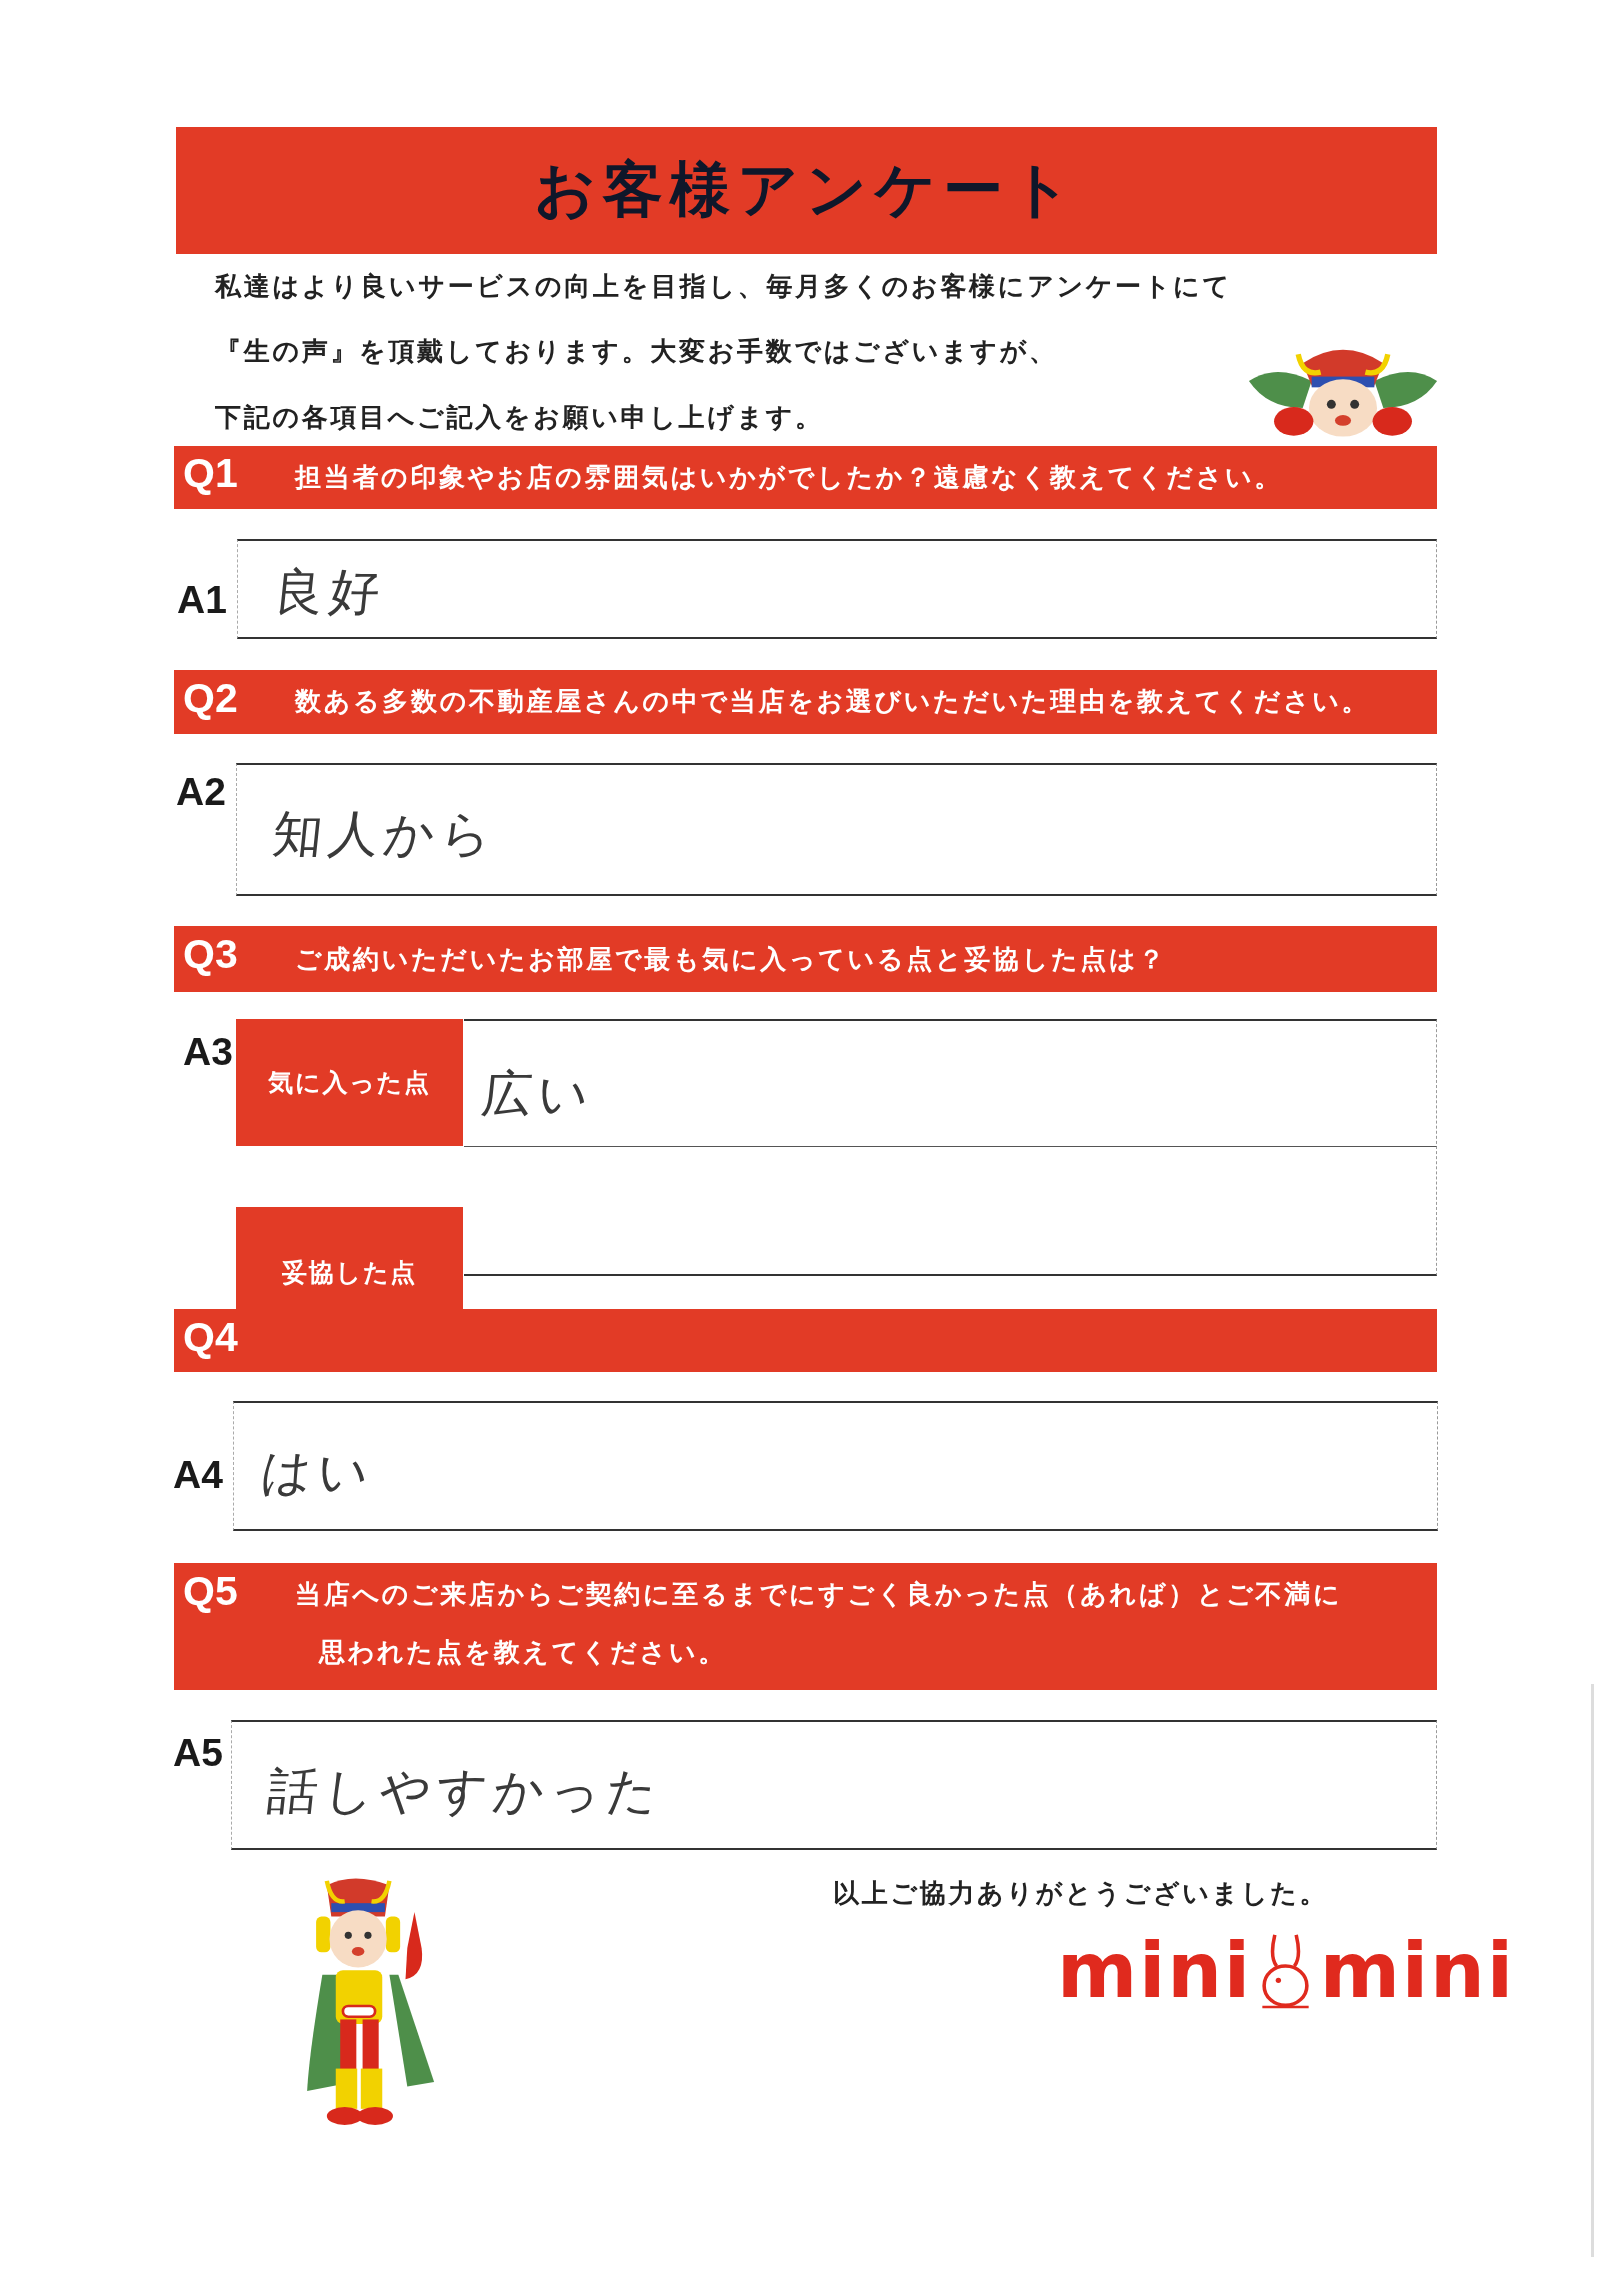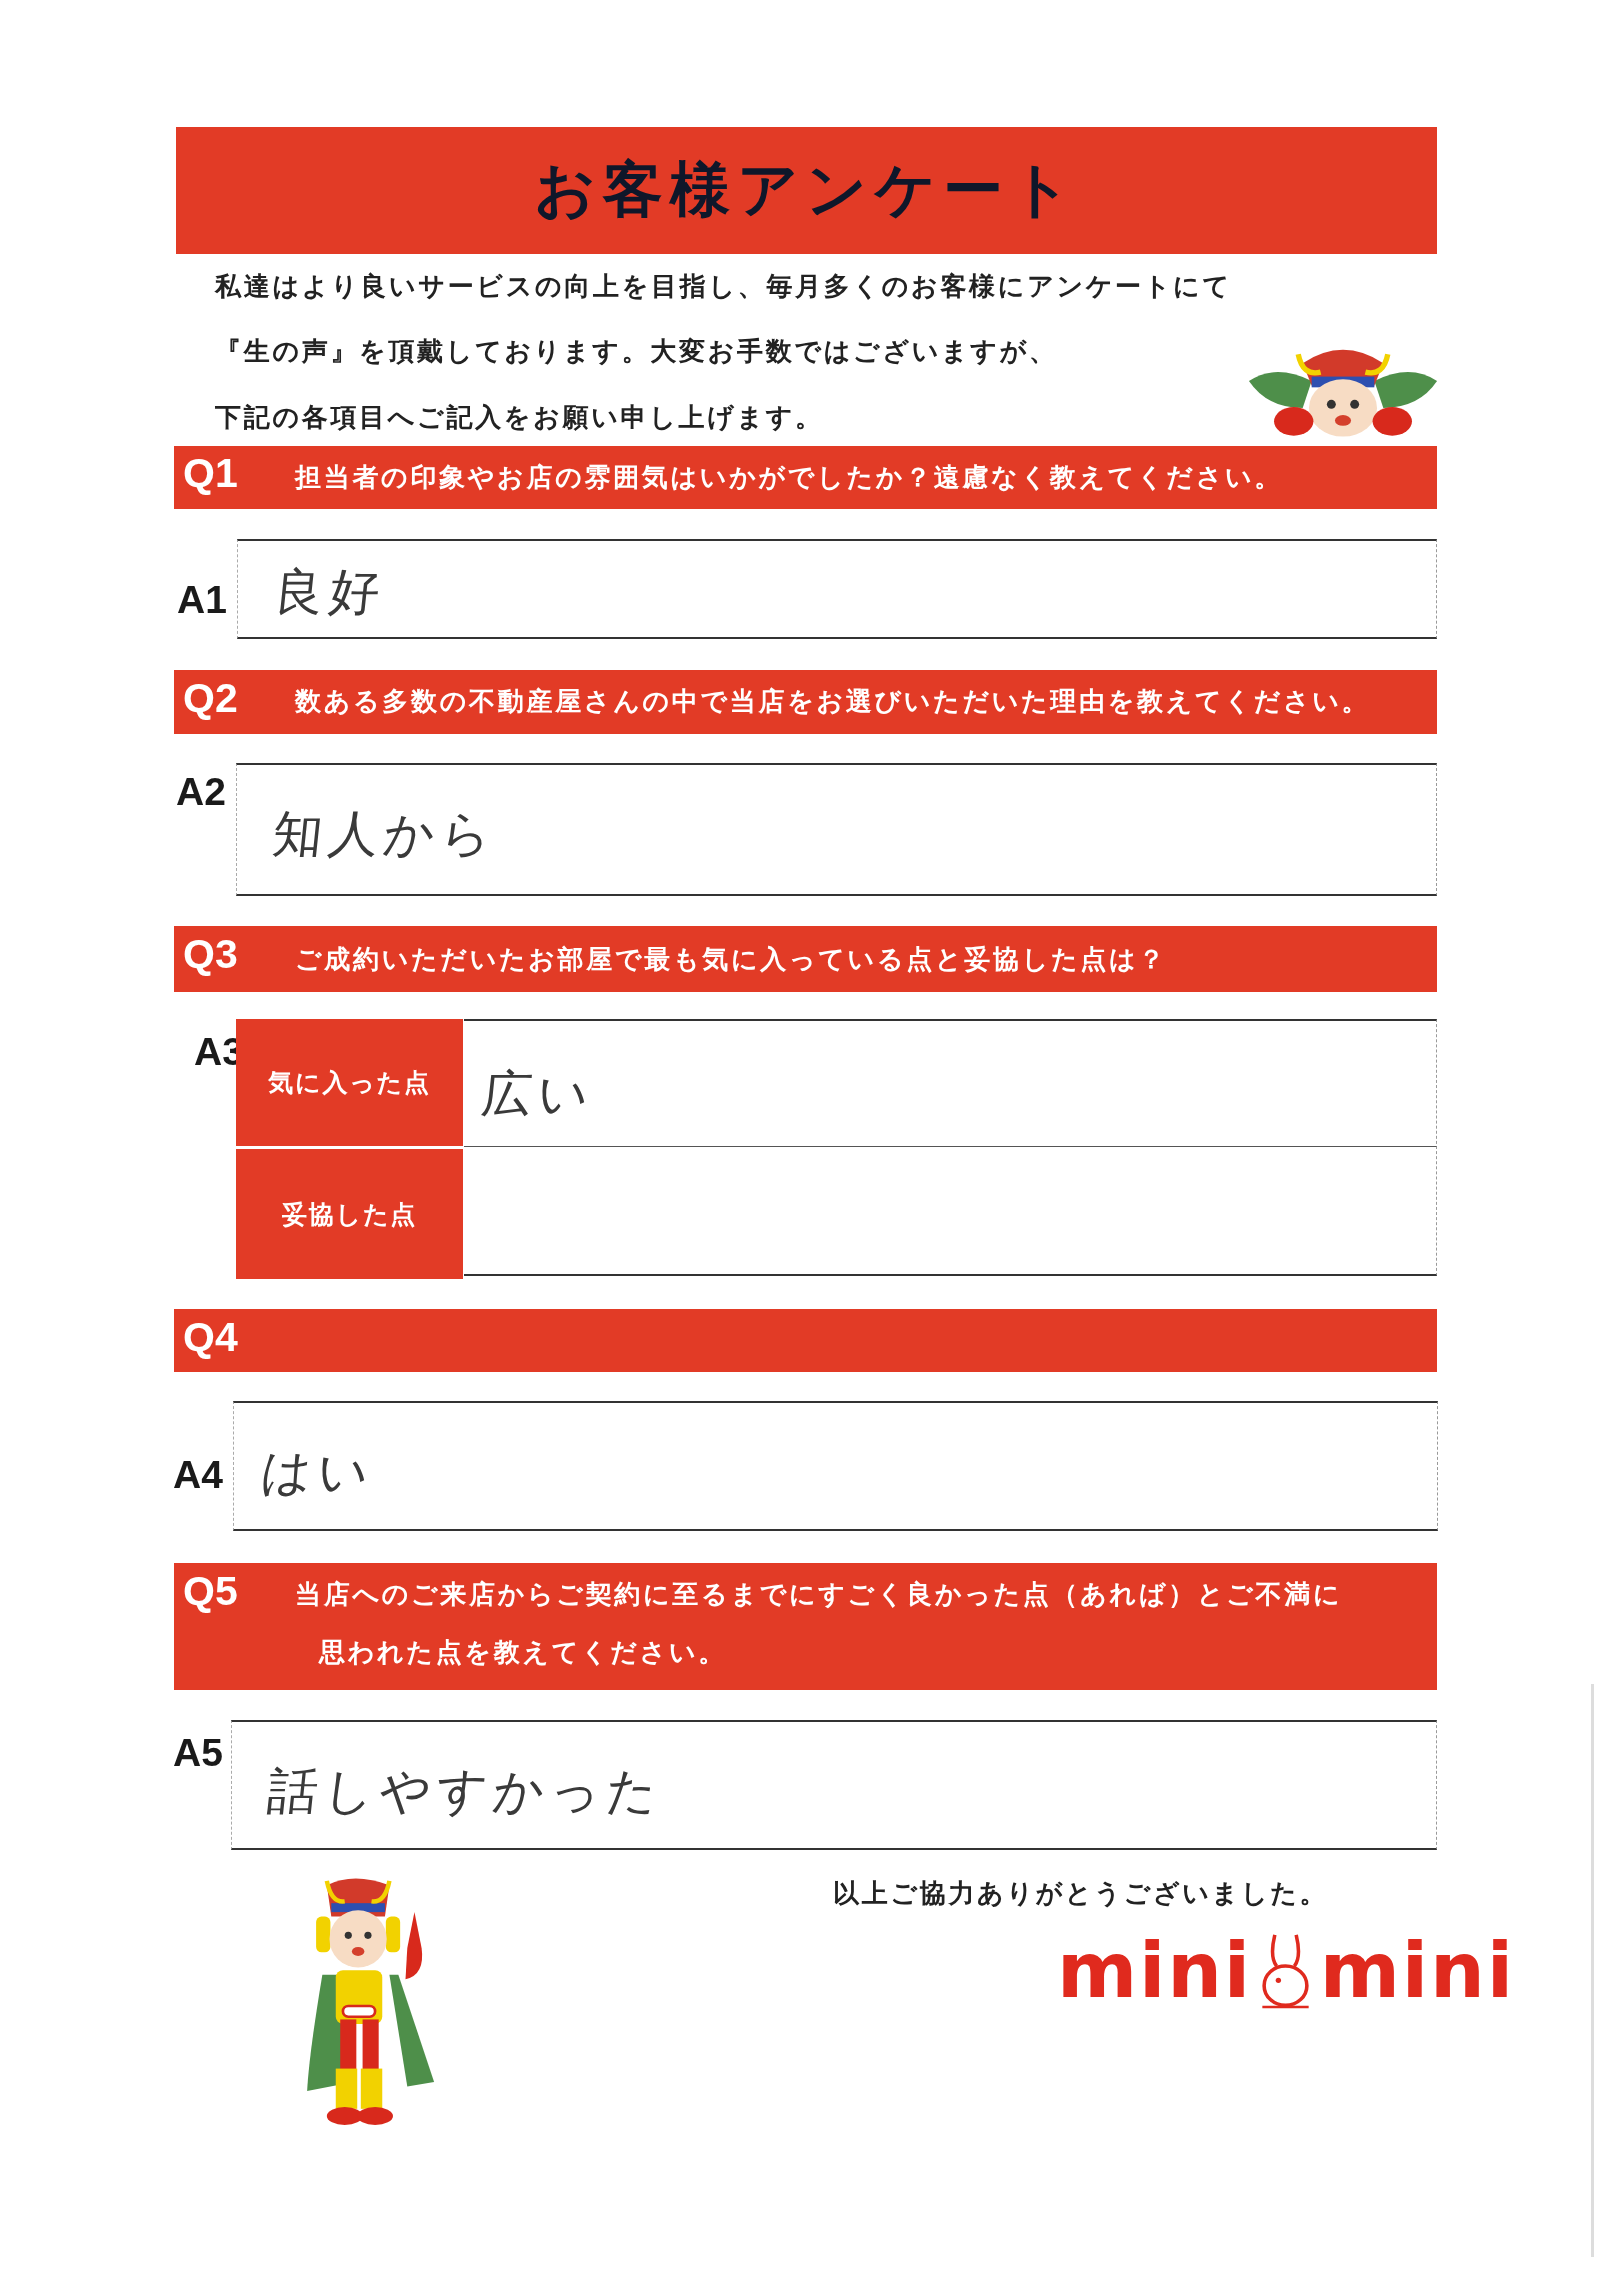--- a/index.html
+++ b/index.html
@@ -96,25 +96,25 @@
 </div>
 <div class="abs a-label" style="left:176px; top:770px;">A2</div>
 <div class="abs a-box" style="left:236px; top:763px; width:1201px; height:133px;">
   <span class="handwriting" style="left:36px; top:36px;">知人から</span>
 </div>
 
 <div class="abs q-bar red" style="top:926px; height:66px;">
   <span class="q-num">Q3</span>
   <span class="q-text" style="top:-1.8px;">ご成約いただいたお部屋で最も気に入っている点と妥協した点は？</span>
 </div>
-<div class="abs a-label" style="left:183px; top:1030px;margin-left:11px;">A3</div>
+<div class="abs a-label" style="left:183px; top:1030px;">A3</div>
 <div class="abs a3-label-cell red" style="top:1019px; height:127px;">
   <span>気に入った点</span>
 </div>
-<div class="abs a3-label-cell red" style="top:1149px; height:130px;">
+<div class="abs a3-label-cell red" style="top:1207px; height:130px;">
   <span>妥協した点</span>
 </div>
 <div class="abs a-box" style="left:464px; top:1019px; width:973px; height:130px; border-left:none;">
   <span class="handwriting" style="left:18px; top:40px;">広い</span>
 </div>
 <div class="abs a-box" style="left:464px; top:1146px; width:973px; height:130px; border-left:none; border-top:1.8px solid #555;">
   <span class="handwriting" style="left:18px; top:40px;"></span>
 </div>
 
 <div class="abs q-bar red" style="top:1309px; height:63px;">

